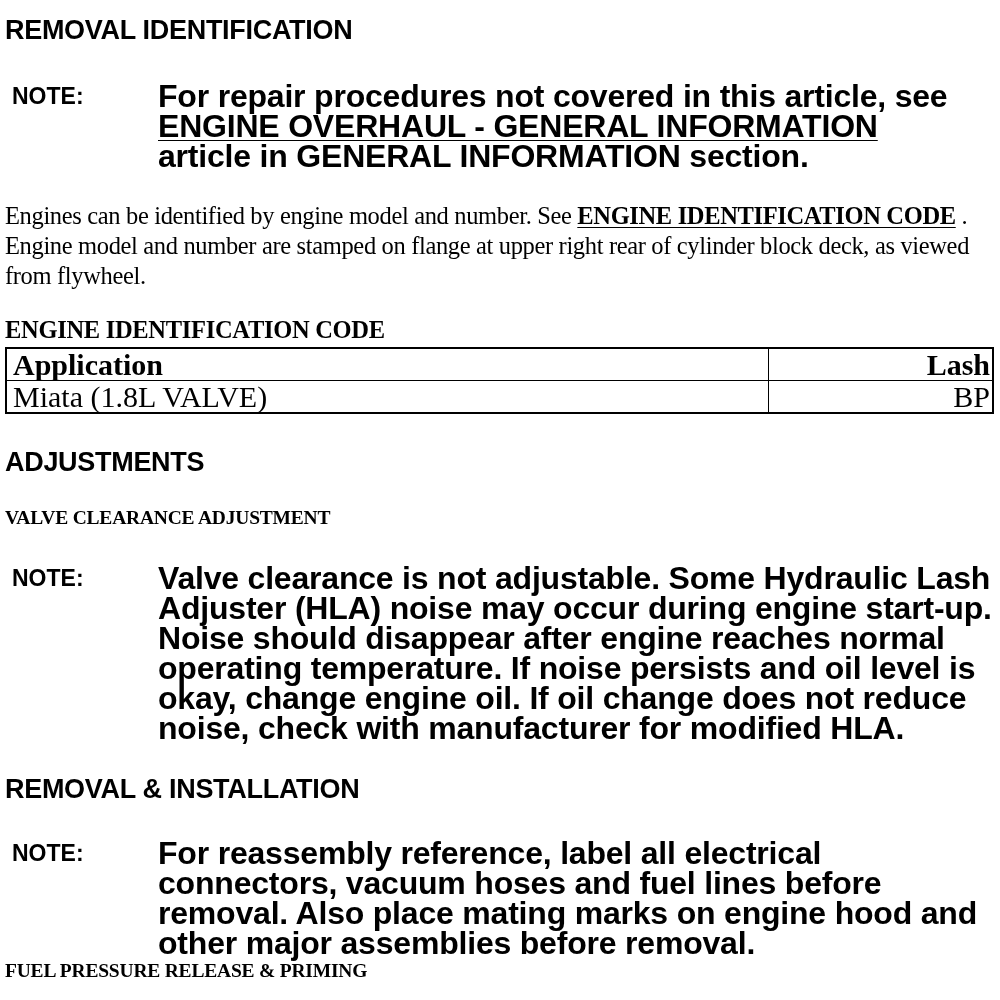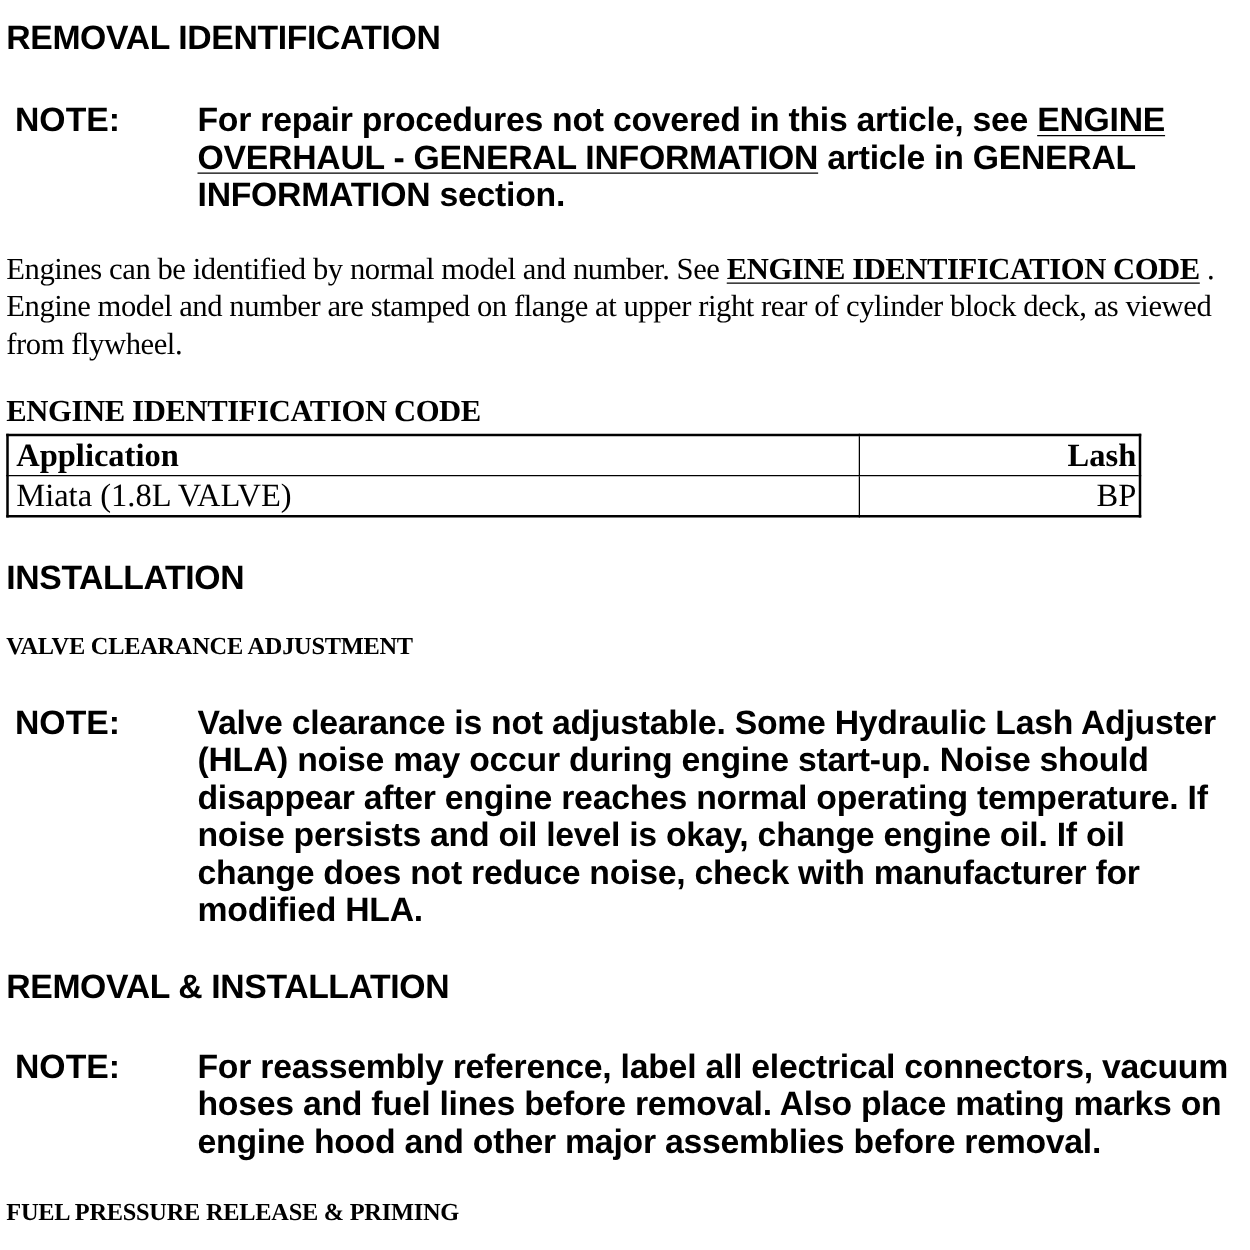--- a/index.html
+++ b/index.html
@@ -2,72 +2,72 @@
 <html><head>
 <meta charset="utf-8">
 <style>
   html, body { margin: 0; padding: 0; background: #ffffff; }
   body { width: 1000px; height: 1000px; position: relative; overflow: hidden; color: #000; }
   .sans { font-family: "Liberation Sans", sans-serif; font-weight: bold; }
   .serif { font-family: "Liberation Serif", serif; }
   .abs { position: absolute; }
 
   .h1 { font-size: 27px; letter-spacing: -0.3px; white-space: nowrap; }
-  .note-label { left: 12px; font-size: 27px; }
-  .note-text { left: 158px; width: 842px; font-size: 27px; line-height: 30px; letter-spacing: -0.2px; }
+  .note-label { left: 12px; font-size: 23px; }
+  .note-text { left: 158px; width: 842px; font-size: 32px; line-height: 30px; letter-spacing: -0.2px; }
   .link { text-decoration: underline; text-decoration-thickness: 1px; text-underline-offset: 3px; }
   .body-text { left: 5px; width: 995px; font-size: 24.5px; line-height: 30px; letter-spacing: -0.35px; }
   .body-text .bold-link { font-weight: bold; text-decoration: underline; text-underline-offset: 3px; text-decoration-thickness: 1px; }
   .h2 { font-size: 24.5px; letter-spacing: -0.3px; white-space: nowrap; }
   .h3 { font-size: 19.5px; font-weight: bold; letter-spacing: -0.2px; white-space: nowrap; text-align: center; }
 
   table.code-table {
-    position: absolute; left: 5px; top: 347px; width: 908px;
+    position: absolute; left: 5px; top: 347px; width: 989px;
     border-collapse: collapse; border: 2.5px solid #000;
-    font-family: "Liberation Serif", serif; font-size: 26px;
+    font-family: "Liberation Serif", serif; font-size: 30px;
   }
   table.code-table td, table.code-table th {
     border: 1.5px solid #000; padding: 0 2px 0 6px; height: 31px; line-height: 30px;
   }
   table.code-table th { font-weight: bold; text-align: left; }
   table.code-table .col-code { text-align: right; width: 215px; }
   table.code-table td.col-code { font-weight: normal; }
 </style>
 </head>
 <body>
 
 <div class="abs sans h1" style="left:5px; top:15px;">REMOVAL IDENTIFICATION</div>
 
 <div class="abs sans note-label" style="top:81px; line-height:30px;">NOTE:</div>
 <div class="abs sans note-text" style="top:81px; width:800px;">
   <span>For repair procedures not covered in this article, see </span><span class="link">ENGINE OVERHAUL - GENERAL INFORMATION</span><span> article in GENERAL INFORMATION section.</span>
 </div>
 
 <div class="abs serif body-text" style="top:201px;">
-  <span>Engines can be identified by normal model and number. See </span><span class="bold-link">ENGINE IDENTIFICATION CODE</span><span> . Engine model and number are stamped on flange at upper right rear of cylinder block deck, as viewed from flywheel.</span>
+  <span>Engines can be identified by engine model and number. See </span><span class="bold-link">ENGINE IDENTIFICATION CODE</span><span> . Engine model and number are stamped on flange at upper right rear of cylinder block deck, as viewed from flywheel.</span>
 </div>
 
 <div class="abs serif h2" style="left:5px; top:316px; font-weight:bold;">ENGINE IDENTIFICATION CODE</div>
 
 <table class="code-table">
   <thead>
     <tr>
       <th>Application</th>
       <th class="col-code">Lash</th>
     </tr>
   </thead>
   <tbody>
     <tr>
       <td>Miata (1.8L VALVE)</td>
       <td class="col-code">BP</td>
     </tr>
   </tbody>
 </table>
 
-<div class="abs sans h1" style="left:5px; top:447px;">INSTALLATION</div>
+<div class="abs sans h1" style="left:5px; top:447px;">ADJUSTMENTS</div>
 
 <div class="abs serif h3" style="left:5px; top:507px;">VALVE CLEARANCE ADJUSTMENT</div>
 
 <div class="abs sans note-label" style="top:563px; line-height:30px;">NOTE:</div>
 <div class="abs sans note-text" style="top:563px;">Valve clearance is not adjustable. Some Hydraulic Lash Adjuster (HLA) noise may occur during engine start-up. Noise should disappear after engine reaches normal operating temperature. If noise persists and oil level is okay, change engine oil. If oil change does not reduce noise, check with manufacturer for modified HLA.</div>
 
 <div class="abs sans h1" style="left:5px; top:774px;">REMOVAL &amp; INSTALLATION</div>
 
 <div class="abs sans note-label" style="top:838px; line-height:30px;">NOTE:</div>
 <div class="abs sans note-text" style="top:838px;">For reassembly reference, label all electrical connectors, vacuum hoses and fuel lines before removal. Also place mating marks on engine hood and other major assemblies before removal.</div>

